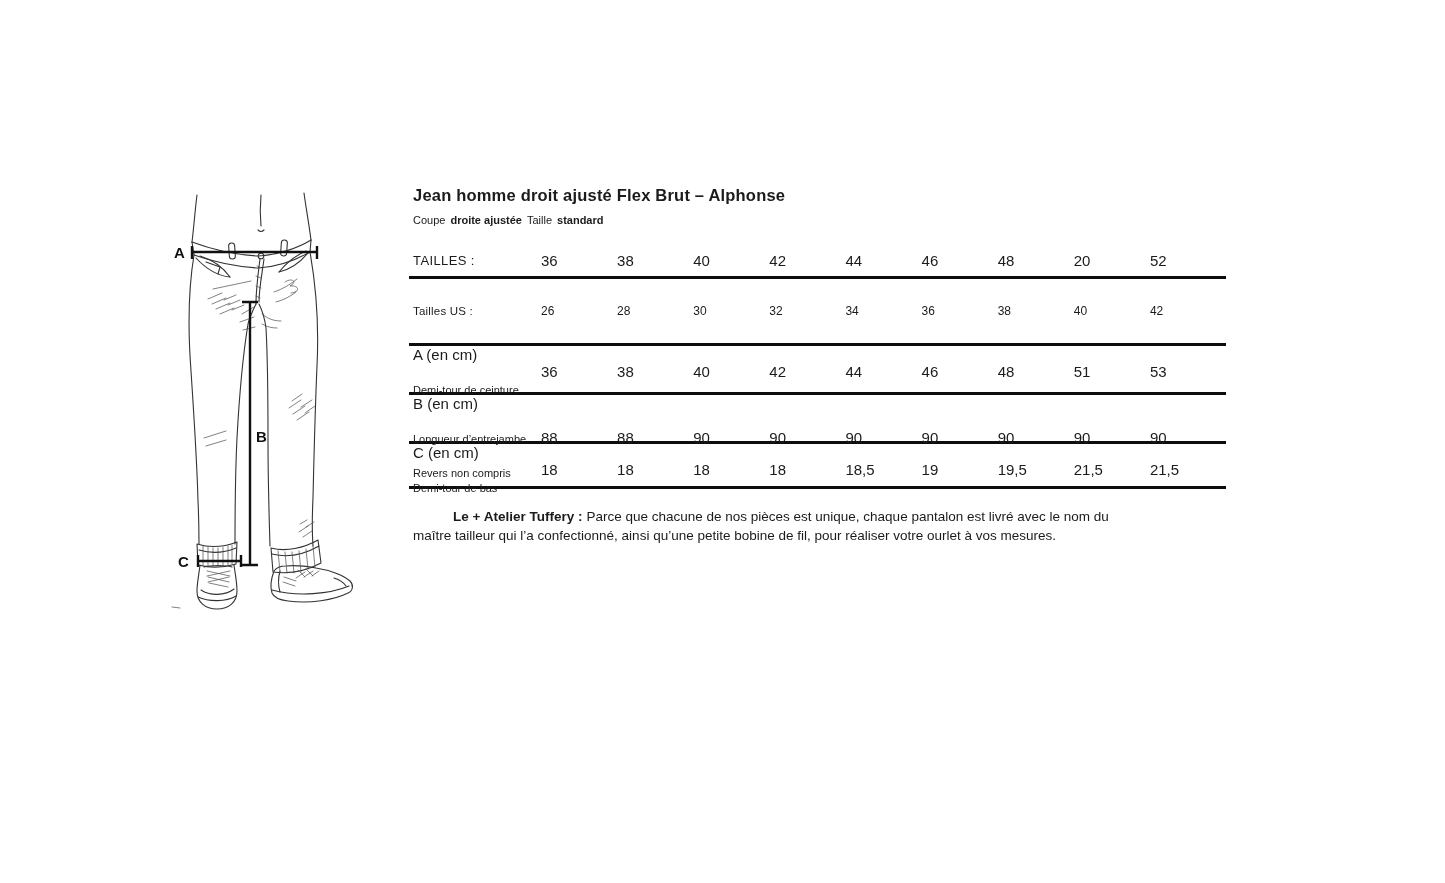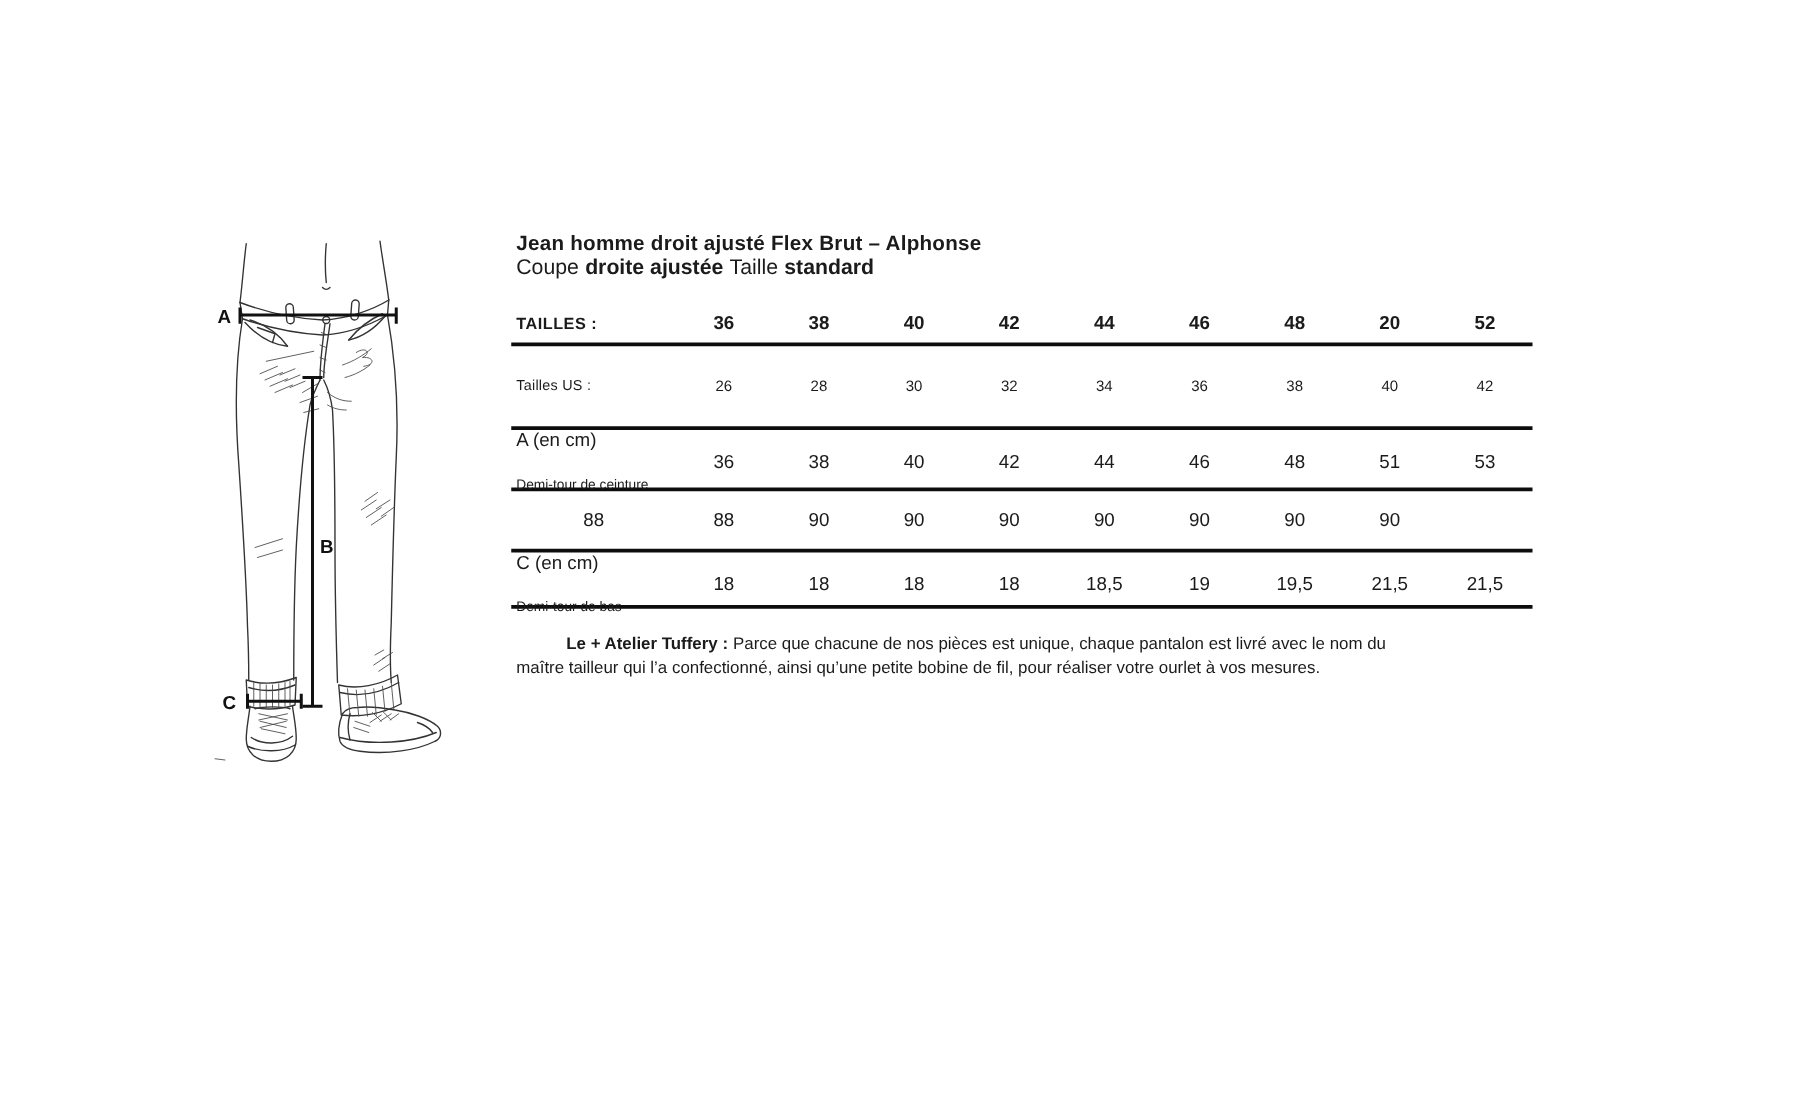--- a/index.html
+++ b/index.html
@@ -7,34 +7,34 @@
   body {
     width:1445px; height:883px; position:relative; overflow:hidden;
     font-family:"Liberation Sans", sans-serif; color:#1b1b1b;
   }
   .illustration { position:absolute; left:158px; top:186px; width:210px; height:435px; }
 
   .content { position:absolute; left:409px; top:186px; width:817px; }
 
   .title { font-size:16.5px; font-weight:bold; letter-spacing:.2px; padding-left:4px; line-height:18px; }
 
-  .subtitle { margin-top:0; font-size:17px; padding-left:4px; display:flex; gap:5px; align-items:baseline; }
+  .subtitle { margin-top:10px; font-size:11px; padding-left:4px; display:flex; gap:5px; align-items:baseline; }
   .subtitle .b { font-weight:bold; }
 
   .size-table { margin-top:18px; }
   .t-row {
     display:grid; grid-template-columns:132px repeat(9, 1fr);
     align-items:center; border-bottom:3px solid #0d0d0d;
   }
-  .t-row.header { height:35px;font-weight:bold; }
+  .t-row.header { height:35px; }
   .t-row.us     { height:67px; }
   .t-row.m      { height:49px; }
   .t-row.last   { height:45px; }
   .t-label { padding-left:4px; font-size:13px; letter-spacing:.4px; }
-  .t-cell  { text-align:center; font-size:15px; }
+  .t-cell  { text-align:left; font-size:15px; }
   .us .t-label { font-size:11.5px; letter-spacing:.2px; }
   .us .t-cell  { font-size:12px; }
   .t-label-group { padding-left:4px; }
   .t-main { font-size:15px; line-height:17px; }
   .t-sub  { font-size:11px; line-height:14px; color:#1b1b1b;margin-top:20px; }
   .t-sub:empty { display:none; }
 
   .note { margin-top:25px; font-size:13.5px; padding-left:4px; line-height:18px; }
   .para { margin-top:19px; font-size:13.5px; padding-left:4px; line-height:18.5px; width:712px; }
   .para .b { font-weight:bold; margin-right:4px;padding-left:40px; }
@@ -184,20 +184,25 @@
       <div class="t-cell">40</div>
       <div class="t-cell">42</div>
       <div class="t-cell">44</div>
       <div class="t-cell">46</div>
       <div class="t-cell">48</div>
       <div class="t-cell">51</div>
       <div class="t-cell">53</div>
     </div>
 
     <div class="t-row m">
+      <div class="t-label-group">
+        <div class="t-main">B (en cm)</div>
+        <div class="t-sub">Longueur d’entrejambe</div>
+        <div class="t-sub">Revers non compris</div>
+      </div>
       <div class="t-cell">88</div>
       <div class="t-cell">88</div>
       <div class="t-cell">90</div>
       <div class="t-cell">90</div>
       <div class="t-cell">90</div>
       <div class="t-cell">90</div>
       <div class="t-cell">90</div>
       <div class="t-cell">90</div>
       <div class="t-cell">90</div>
     </div>

